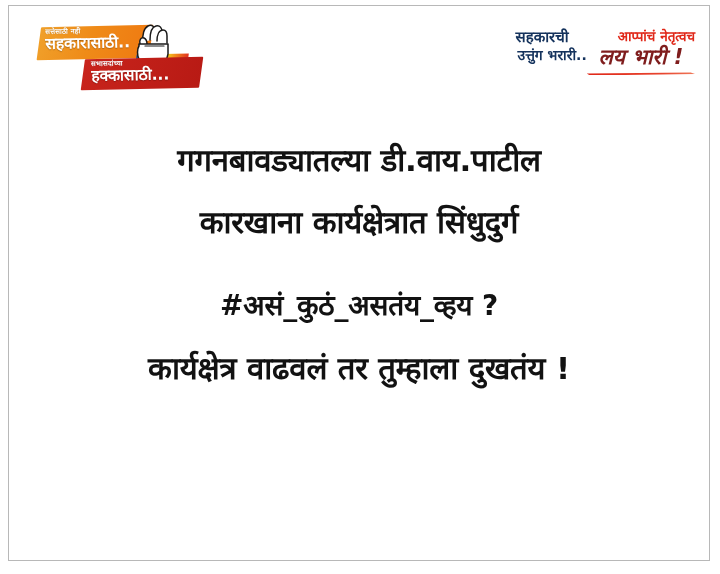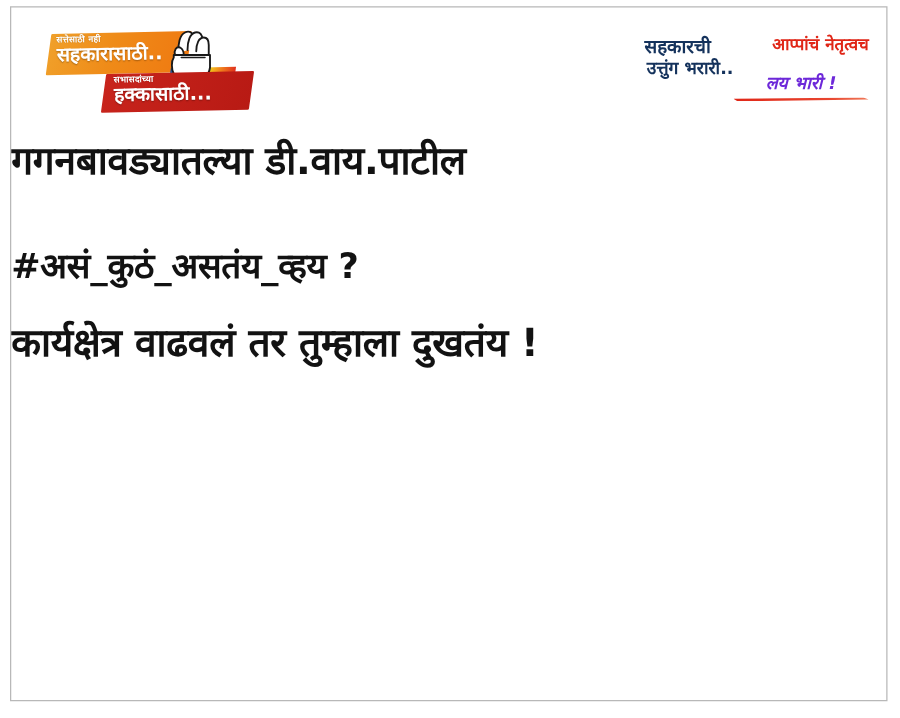--- a/index.html
+++ b/index.html
@@ -129,41 +129,42 @@
     line-height: 1.2;
   }
   #right-logo-right-block .rr-line1 {
     font-size: 13.5px;
     font-weight: bold;
     color: #e02718;
     white-space: nowrap;
     margin-left: 31px;
   }
   #right-logo-right-block .rr-line2 {
-    font-size: 14px;
+    font-size: 21px;
     font-weight: bold;
     font-style: italic;
-    color: #6d28d9;
-    white-space: nowrap;
-    margin-top: 15px;
+    color: #7f1d1d;
+    white-space: nowrap;
+    margin-top: 1px;
   }
   #right-logo-underline {
     margin-top: 2px;
     height: 3px;
     width: 100%;
     background: linear-gradient(90deg,#e02718 0%, #e8452f 70%, #f07a5a 100%);
     clip-path: polygon(0 35%, 96% 0, 100% 55%, 3% 100%);
   }
 
   
   #poster-body {
     position: absolute;
     left: 0;
-    top: 92px;
+    top: 123px;
     width: 100%;
+    text-align: center;
   }
   .poster-line {
     color: #121212;
     font-weight: bold;
     font-size: 31px;
     line-height: 62px;
     letter-spacing: -0.2px;
     white-space: nowrap;
   }
   .poster-line.hashtag-line {
@@ -220,17 +221,18 @@
         <div class="rr-line1">आप्पांचं नेतृत्वच</div>
         <div class="rr-line2">लय भारी !</div>
         <div id="right-logo-underline"></div>
       </div>
     </div>
 
   </div>
 
   <div id="poster-body">
     <div class="poster-line">गगनबावड्यातल्या डी.वाय.पाटील</div>
+    <div class="poster-line">कारखाना कार्यक्षेत्रात सिंधुदुर्ग</div>
     <div class="poster-line hashtag-line">#असं_कुठं_असतंय_व्हय ?</div>
     <div class="poster-line">कार्यक्षेत्र वाढवलं तर तुम्हाला दुखतंय !</div>
   </div>
 
 </div>
 
 </body></html>

